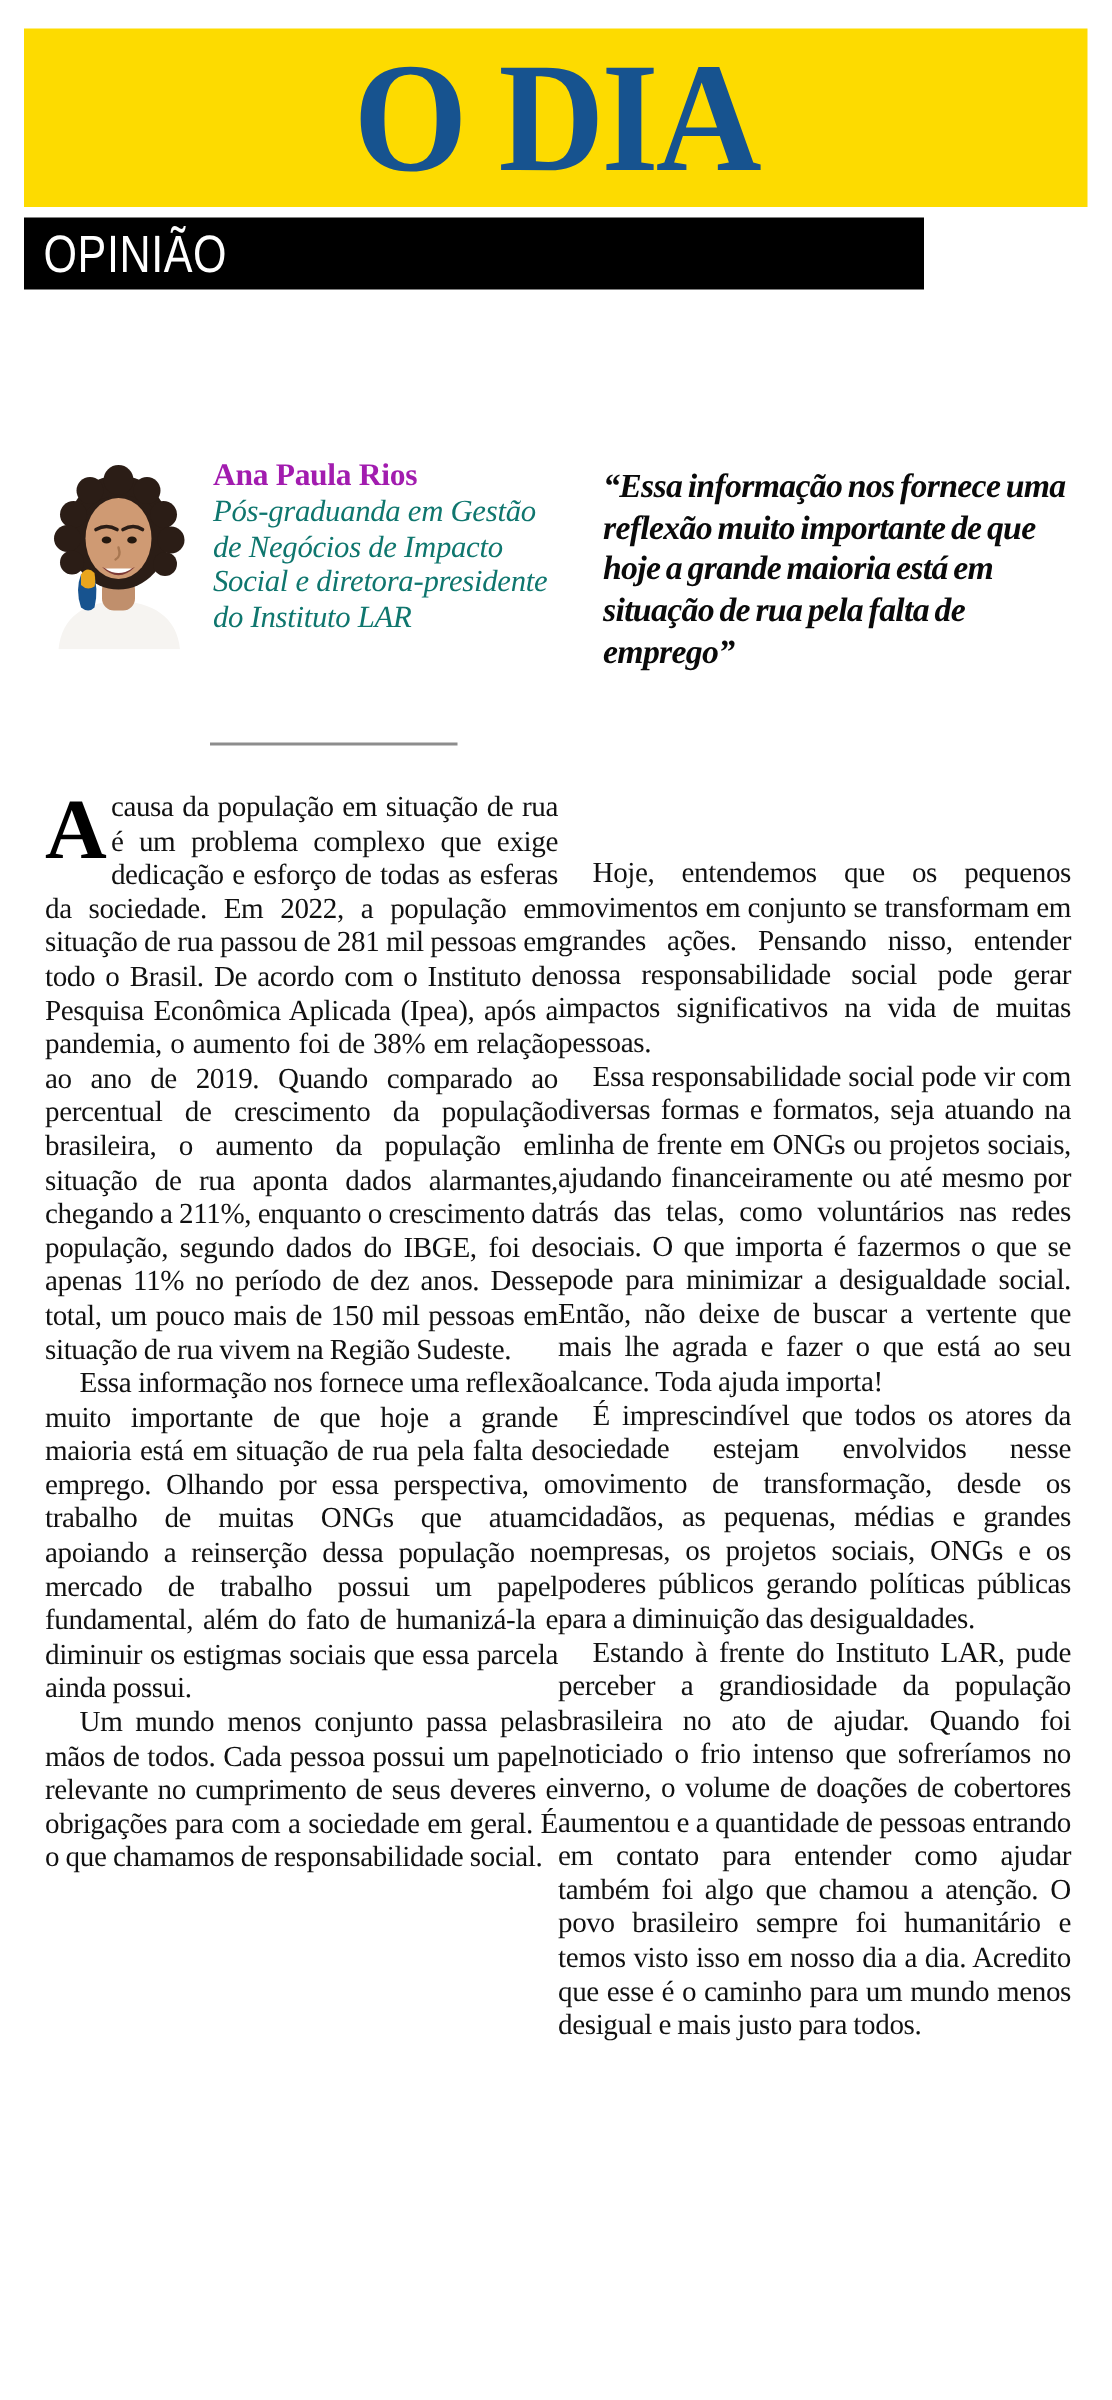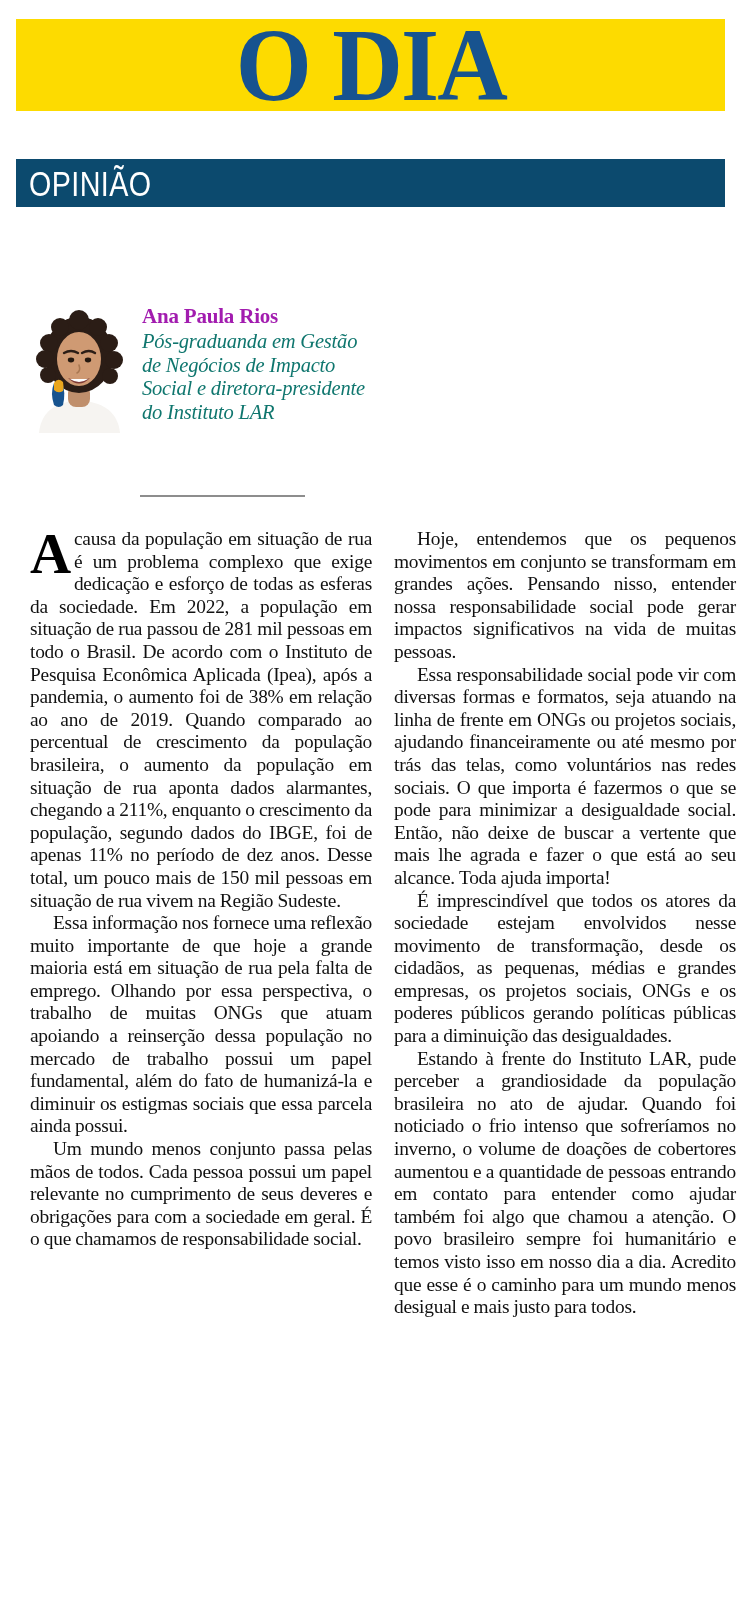--- a/index.html
+++ b/index.html
@@ -15,21 +15,21 @@
     overflow: hidden;
     font-family: "Liberation Serif", serif;
   }
 
   
   .masthead {
     position: absolute;
     left: 16px;
     top: 19px;
     width: 709px;
-    height: 92px;
+    height: 119px;
     background: #FDDB00;
     display: flex;
     align-items: center;
     justify-content: center;
   }
   .masthead-title {
     font-family: "Liberation Serif", serif;
     font-weight: bold;
     font-size: 104px;
     line-height: 1;
@@ -37,24 +37,24 @@
     color: #17538F;
     transform: scaleX(0.94);
     white-space: nowrap;
     -webkit-font-smoothing: antialiased;
   }
 
   
   .section-bar {
     position: absolute;
     left: 16px;
-    top: 159px;
-    width: 709px;
+    top: 145px;
+    width: 600px;
     height: 48px;
-    background: #0c4a6e;
+    background: #000000;
     display: flex;
     align-items: center;
   }
   .section-bar-label {
     font-family: "Liberation Sans", sans-serif;
     font-weight: 400;
     font-size: 35px;
     line-height: 1;
     color: #ffffff;
     letter-spacing: 0.5px;
@@ -163,21 +163,21 @@
     font-size: 19.4px;
     line-height: 1.165;
     color: #111111;
     text-align: justify;
     letter-spacing: -0.25px;
     word-spacing: -0.3px;
     -moz-text-align-last: left;
     text-align-last: left;
   }
   .col.left  { left: 30px; }
-  .col.right { left: 394px; }
+  .col.right { left: 372px; margin-top: 44px; }
   .col p {
     margin: 0;
     text-indent: 23px;
   }
   .col p.first { text-indent: 0; }
   .col p.first::first-letter {
     float: left;
     font-family: "Liberation Serif", serif;
     font-weight: bold;
     font-size: 57px;
@@ -240,20 +240,21 @@
         <path d="M27 80 q4 -6 9 -1 q1 6 0 9 q-5 3 -9 -1 Z" fill="#E9A61E"></path>
       </svg>
     </div>
     <div class="byline-text">
       <div class="author-name">Ana Paula Rios</div>
       <div class="author-role">Pós-graduanda em Gestão de Negócios de Impacto Social e diretora-presidente do Instituto LAR</div>
     </div>
   </div>
   <div class="byline-rule"></div>
 
+  <div class="pullquote">“Essa informação nos fornece uma reflexão muito importante de que hoje a grande maioria está em situação de rua pela falta de emprego”</div>
 
   <div class="col left">
     <p class="first">A causa da população em situação de rua é um problema complexo que exige dedicação e esforço de todas as esferas da sociedade. Em 2022, a população em situação de rua passou de 281 mil pessoas em todo o Brasil. De acordo com o Instituto de Pesquisa Econômica Aplicada (Ipea), após a pandemia, o aumento foi de 38% em relação ao ano de 2019. Quando comparado ao percentual de crescimento da população brasileira, o aumento da população em situação de rua aponta dados alarmantes, chegando a 211%, enquanto o crescimento da população, segundo dados do IBGE, foi de apenas 11% no período de dez anos. Desse total, um pouco mais de 150 mil pessoas em situação de rua vivem na Região Sudeste.</p>
     <p>Essa informação nos fornece uma reflexão muito importante de que hoje a grande maioria está em situação de rua pela falta de emprego. Olhando por essa perspectiva, o trabalho de muitas ONGs que atuam apoiando a reinserção dessa população no mercado de trabalho possui um papel fundamental, além do fato de humanizá-la e diminuir os estigmas sociais que essa parcela ainda possui.</p>
     <p>Um mundo menos conjunto passa pelas mãos de todos. Cada pessoa possui um papel relevante no cumprimento de seus deveres e obrigações para com a sociedade em geral. É o que chamamos de responsabilidade social.</p>
   </div>
 
   <div class="col right">
     <p>Hoje, entendemos que os pequenos movimentos em conjunto se transformam em grandes ações. Pensando nisso, entender nossa responsabilidade social pode gerar impactos significativos na vida de muitas pessoas.</p>
     <p>Essa responsabilidade social pode vir com diversas formas e formatos, seja atuando na linha de frente em ONGs ou projetos sociais, ajudando financeiramente ou até mesmo por trás das telas, como voluntários nas redes sociais. O que importa é fazermos o que se pode para minimizar a desigualdade social. Então, não deixe de buscar a vertente que mais lhe agrada e fazer o que está ao seu alcance. Toda ajuda importa!</p>

